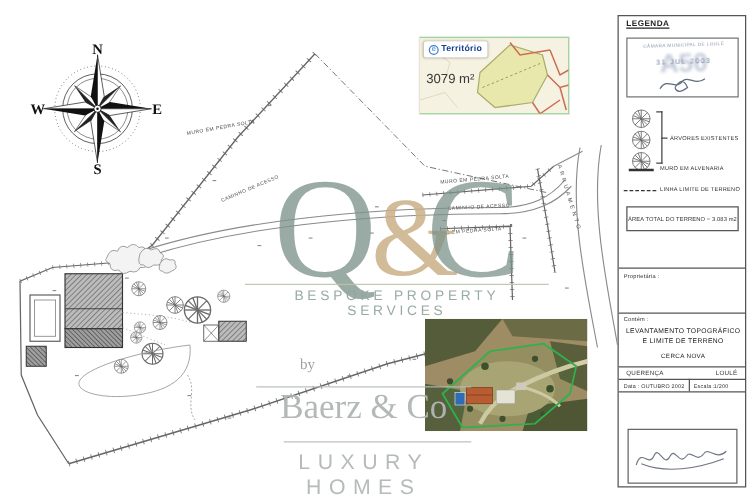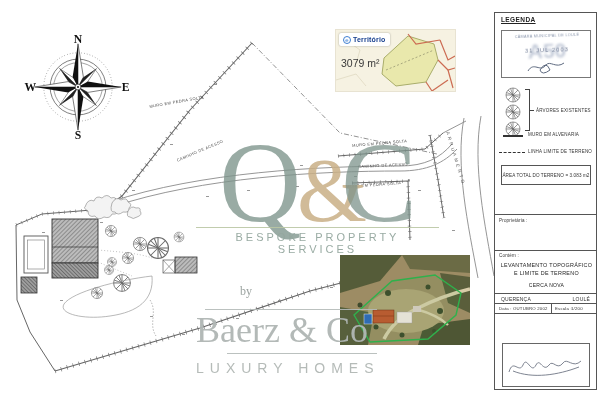--- a/index.html
+++ b/index.html
@@ -27,24 +27,24 @@
 
   
   .wm{position:absolute;z-index:3;pointer-events:none}
   #wm-q{left:219px;top:126px;font-family:"Liberation Serif",serif;font-size:114px;line-height:1;color:rgba(124,147,139,.78)}
   #wm-amp{left:297px;top:146px;font-family:"Liberation Serif",serif;font-size:90px;line-height:1;color:rgba(201,175,134,.85)}
   #wm-c{left:341px;top:126px;font-family:"Liberation Serif",serif;font-size:114px;line-height:1;color:rgba(124,147,139,.75)}
   #wm-rule0{left:196px;top:227px;width:243px;height:1px;background:rgba(186,198,164,.9)}
   #wm-tagline{left:196px;top:231px;width:243px;text-align:center;font-size:11px;letter-spacing:3px;color:rgba(148,166,158,.95)}
   #wm-by{left:240px;top:284px;font-family:"Liberation Serif",serif;font-size:12px;color:rgba(150,158,155,.95)}
   #wm-rule1{left:205px;top:309px;width:172px;height:1px;background:rgba(180,186,184,.9)}
-  #wm-brand{left:196px;top:311px;width:190px;font-family:"Liberation Serif",serif;font-size:36px;
+  #wm-brand{left:196px;top:311px;width:190px;text-align:center;font-family:"Liberation Serif",serif;font-size:28px;
             color:rgba(176,182,180,.96);line-height:1.1}
   #wm-rule2{left:227px;top:353px;width:150px;height:1px;background:rgba(180,186,184,.9)}
-  #wm-sub{left:196px;top:360px;width:190px;font-size:14px;letter-spacing:6px;color:rgba(178,184,181,.96)}
+  #wm-sub{left:196px;top:360px;width:190px;text-align:center;font-size:17px;letter-spacing:6px;color:rgba(178,184,181,.96)}
 
   
   #legend{left:494px;top:12px;width:103px;height:378px;border:1px solid #555;background:#fff;z-index:4}
   #legend .lg-title{position:absolute;left:6px;top:3px;font-size:6.5px;font-weight:bold;color:#222;
             text-decoration:underline;letter-spacing:.4px}
   #stamp{position:absolute;left:6px;top:17px;width:90px;height:48px;border:1px solid #777;overflow:hidden}
   #stamp .st-auth{position:absolute;left:2px;top:3px;width:86px;text-align:center;font-size:3.8px;letter-spacing:.3px;
             color:#8b97ad;filter:blur(.4px);transform:rotate(-2deg)}
   #stamp .st-ghost{position:absolute;left:0;top:8px;width:90px;text-align:center;font-size:21px;font-weight:bold;
             color:rgba(125,140,170,.45);filter:blur(1.1px);transform:rotate(-2deg)}

